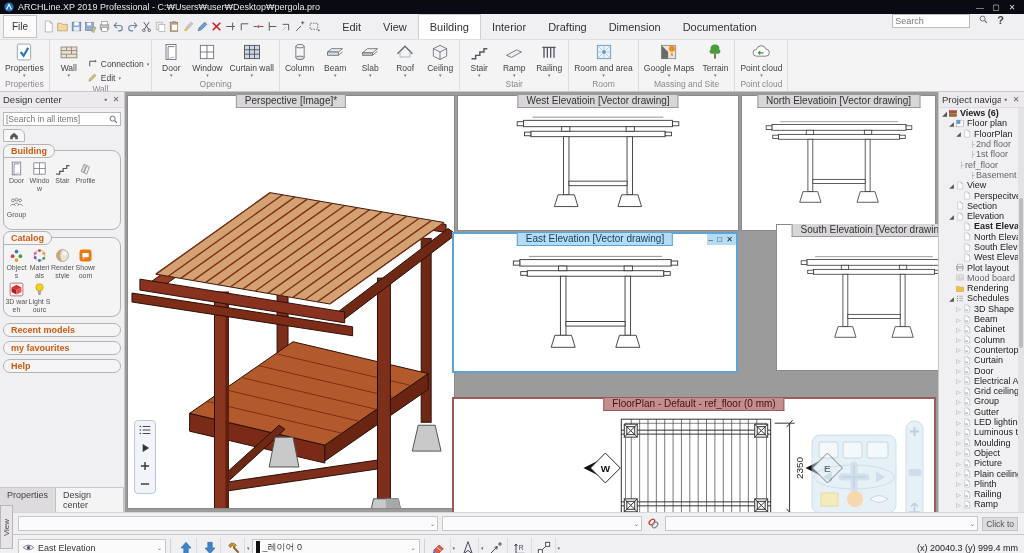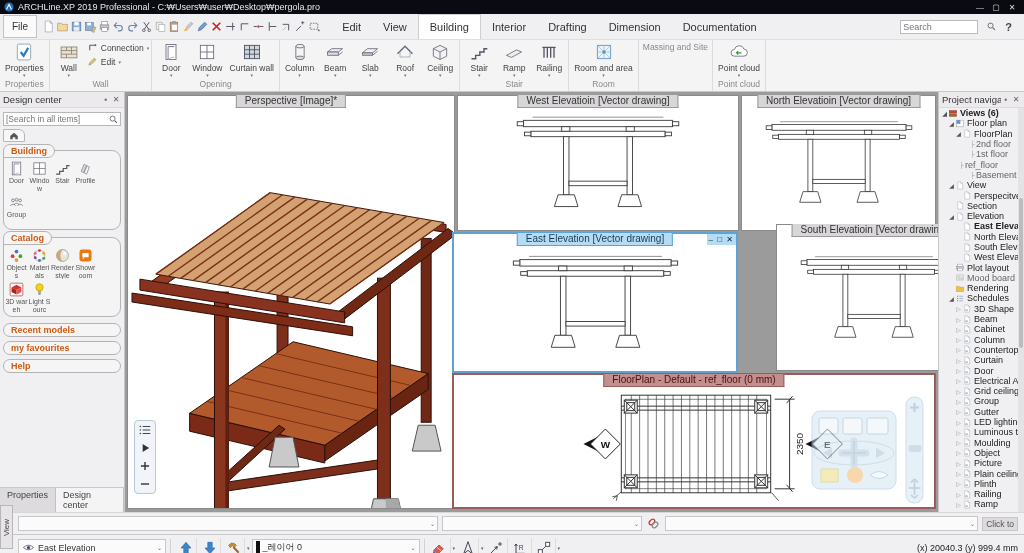--- a/index.html
+++ b/index.html
@@ -16,33 +16,33 @@
   .tb-btn{width:16px;text-align:center;color:#ddd;font-size:8px;cursor:default;}
 
   
   .menubar{height:26px;background:#f0eff1;display:flex;align-items:stretch;font-size:11px;border-bottom:1px solid #e0dee0;}
   .file-btn{padding:2px 8px;border:1px solid #c4c2c4;background:#fafafa;margin:1px 3px;font-size:10px;display:flex;align-items:center;}
   .qa{display:flex;align-items:center;gap:1px;padding:0 2px;}
   .qa .ic{width:13px;height:13px;padding:0;}
   .menu-tabs{display:flex;align-items:stretch;margin-left:8px;}
   .mtab{padding:2px 11px;display:flex;align-items:center;color:#333;}
   .mtab.active{background:#fff;border:1px solid #d0ced0;border-bottom:none;}
-  .menubar-right{margin-left:auto;display:flex;align-items:center;gap:8px;padding-right:12px;}
+  .menubar-right{margin-left:auto;display:flex;align-items:flex-start;gap:8px;padding-right:20px;}
   .searchbox{width:78px;height:14px;border:1px solid #bcbabc;background:#fff;font-size:9px;padding:0 2px;color:#666;}
   .help-lbl{font-weight:bold;color:#444;font-size:11px;}
 
   
   .ribbon{height:52px;background:#f5f4f5;border-bottom:1px solid #c9c7c9;display:flex;align-items:stretch;overflow:hidden;}
   .rgroup{display:flex;flex-direction:column;border-right:1px solid #dddbdd;padding:1px 2px 0;}
   .ritems{flex:1;display:flex;align-items:flex-start;gap:1px;}
   .rbtn{display:flex;flex-direction:column;align-items:center;min-width:34px;padding:1px 3px;cursor:default;}
   .rbtn .ic{width:20px;height:20px;}
   .rlbl{font-size:8.5px;color:#444;white-space:nowrap;margin-top:1px;}
   .rcaret{font-size:5px;color:#777;line-height:4px;}
-  .rsub{display:flex;flex-direction:column;justify-content:center;gap:3px;padding-top:1px;}
+  .rsub{display:flex;flex-direction:column;justify-content:center;gap:3px;padding-top:17px;}
   .rsmall{display:flex;align-items:center;gap:3px;font-size:8.5px;color:#444;white-space:nowrap;}
   .rsmall .ic{width:11px;height:11px;}
   .rname{font-size:8.5px;color:#8a888a;text-align:center;padding:1px 2px 2px;white-space:nowrap;}
 
   
   .main{height:420px;display:flex;}
   .panel{background:#f0eff1;font-size:10px;position:relative;}
   .left{width:125px;border-right:1px solid #c9c7c9;display:flex;flex-direction:column;}
   .right{width:86px;border-left:1px solid #c9c7c9;}
   .phead{height:16px;display:flex;align-items:center;padding:0 3px;background:#eceaec;border-bottom:1px solid #dcdadc;}
@@ -79,21 +79,21 @@
   .vsb{position:absolute;right:0;top:16px;bottom:0;width:6px;background:#e4e2e4;}
   .vsb .thumb{position:absolute;left:1px;right:1px;top:90px;height:150px;background:#bdbbbd;border-radius:2px;}
 
   
   .canvas{width:813px;position:relative;background:#9b9b9b;overflow:hidden;}
   .vp{position:absolute;background:#fff;border:1px solid #8a8a8a;}
   .vp-tab{position:absolute;top:-1px;left:50%;transform:translateX(-50%);background:#d8d6d8;border:1px solid #9a9a9a;border-top:none;font-size:10px;color:#333;padding:0 8px;line-height:12px;white-space:nowrap;z-index:3;}
   .vp.active-blue{border:2px solid #5da3d4;z-index:2;}
   .vp.active-blue .vp-tab{background:#b5dcf2;color:#123c5c;border-color:#5da3d4;}
   .vp-ctrl{position:absolute;top:0;right:0;background:#b5dcf2;font-size:8px;color:#123;padding:0 2px;line-height:11px;letter-spacing:1px;z-index:3;}
-  .vp.floor{border:2px solid #9c5b5b;}
+  .vp.floor{border:2px solid #9c5b5b;margin-top:24px;}
   .vp.floor .vp-tab{background:#c28e8e;color:#4a1010;border-color:#9c5b5b;}
   .vp-body{position:absolute;inset:0;display:flex;align-items:center;justify-content:center;overflow:hidden;}
   .mini-toolbar{position:absolute;left:6px;bottom:14px;width:22px;background:rgba(240,244,248,.92);border:1px solid #b8c8d4;border-radius:4px;padding:2px 0;display:flex;flex-direction:column;align-items:center;gap:4px;z-index:4;}
   .mini-toolbar .ic{width:14px;height:14px;}
 
   
   .cmdrow{height:22px;display:flex;align-items:center;gap:4px;padding:0 6px 0 18px;background:#f0eff1;border-top:1px solid #d8d6d8;}
   .cmdfield{height:15px;background:#fbfbfc;border:1px solid #c8c6c8;display:flex;align-items:center;justify-content:flex-end;padding:0 2px;color:#888;font-size:7px;}
   .cmdfield.f1{width:420px;}.cmdfield.f2{width:200px;}.cmdfield.f3{flex:1;}
   .cmd-ic{width:15px;height:15px;}
@@ -463,20 +463,44 @@
                 <circle cx="12" cy="12" r="2" fill="#5a8fc0"></circle>
               </svg>
             </span>
             <span class="rlbl">Room and area</span>
             <span class="rcaret">▾</span>
           </div>
         </div>
         <div class="rname">Room</div>
       </div>
       <div class="rgroup">
+        <div class="ritems">
+          <div class="rbtn">
+            <span class="ic">
+              <svg viewBox="0 0 24 24">
+                <rect x="3" y="4" width="17" height="16" fill="#e9e5db" stroke="#888"></rect>
+                <path d="M3 4 l8 8 v8 H3z" fill="#6a6a6a"></path>
+                <circle cx="15.5" cy="8" r="3.6" fill="#f08c1a"></circle>
+                <path d="M15.5 11.6 l-1.8 5.4 1.8 -1 1.8 1z" fill="#f08c1a"></path>
+              </svg>
+            </span>
+            <span class="rlbl">Google Maps</span>
+            <span class="rcaret">▾</span>
+          </div>
+          <div class="rbtn">
+            <span class="ic">
+              <svg viewBox="0 0 24 24">
+                <path d="M12 3 c-4 0 -6 3 -5 6 -2.4 1 -2 4.4 1 5 h8 c3 -0.6 3.4 -4 1 -5 1 -3 -1 -6 -5 -6z" fill="#4a9e3a"></path>
+                <rect x="11" y="14" width="2" height="6" fill="#7a5a2a"></rect>
+              </svg>
+            </span>
+            <span class="rlbl">Terrain</span>
+            <span class="rcaret">▾</span>
+          </div>
+        </div>
         <div class="rname">Massing and Site</div>
       </div>
       <div class="rgroup">
         <div class="ritems">
           <div class="rbtn">
             <span class="ic">
               <svg viewBox="0 0 24 24">
                 <path d="M6.5 17 a4 4 0 0 1 0 -8 a6 6 0 0 1 11.5 -0.5 a4 4 0 0 1 -0.5 8.5z" fill="#fff" stroke="#667"></path>
                 <path d="M9 13 h6 M11 11 l-2 2 2 2" stroke="#3a9a3a" stroke-width="1.4" fill="none"></path>
               </svg>

